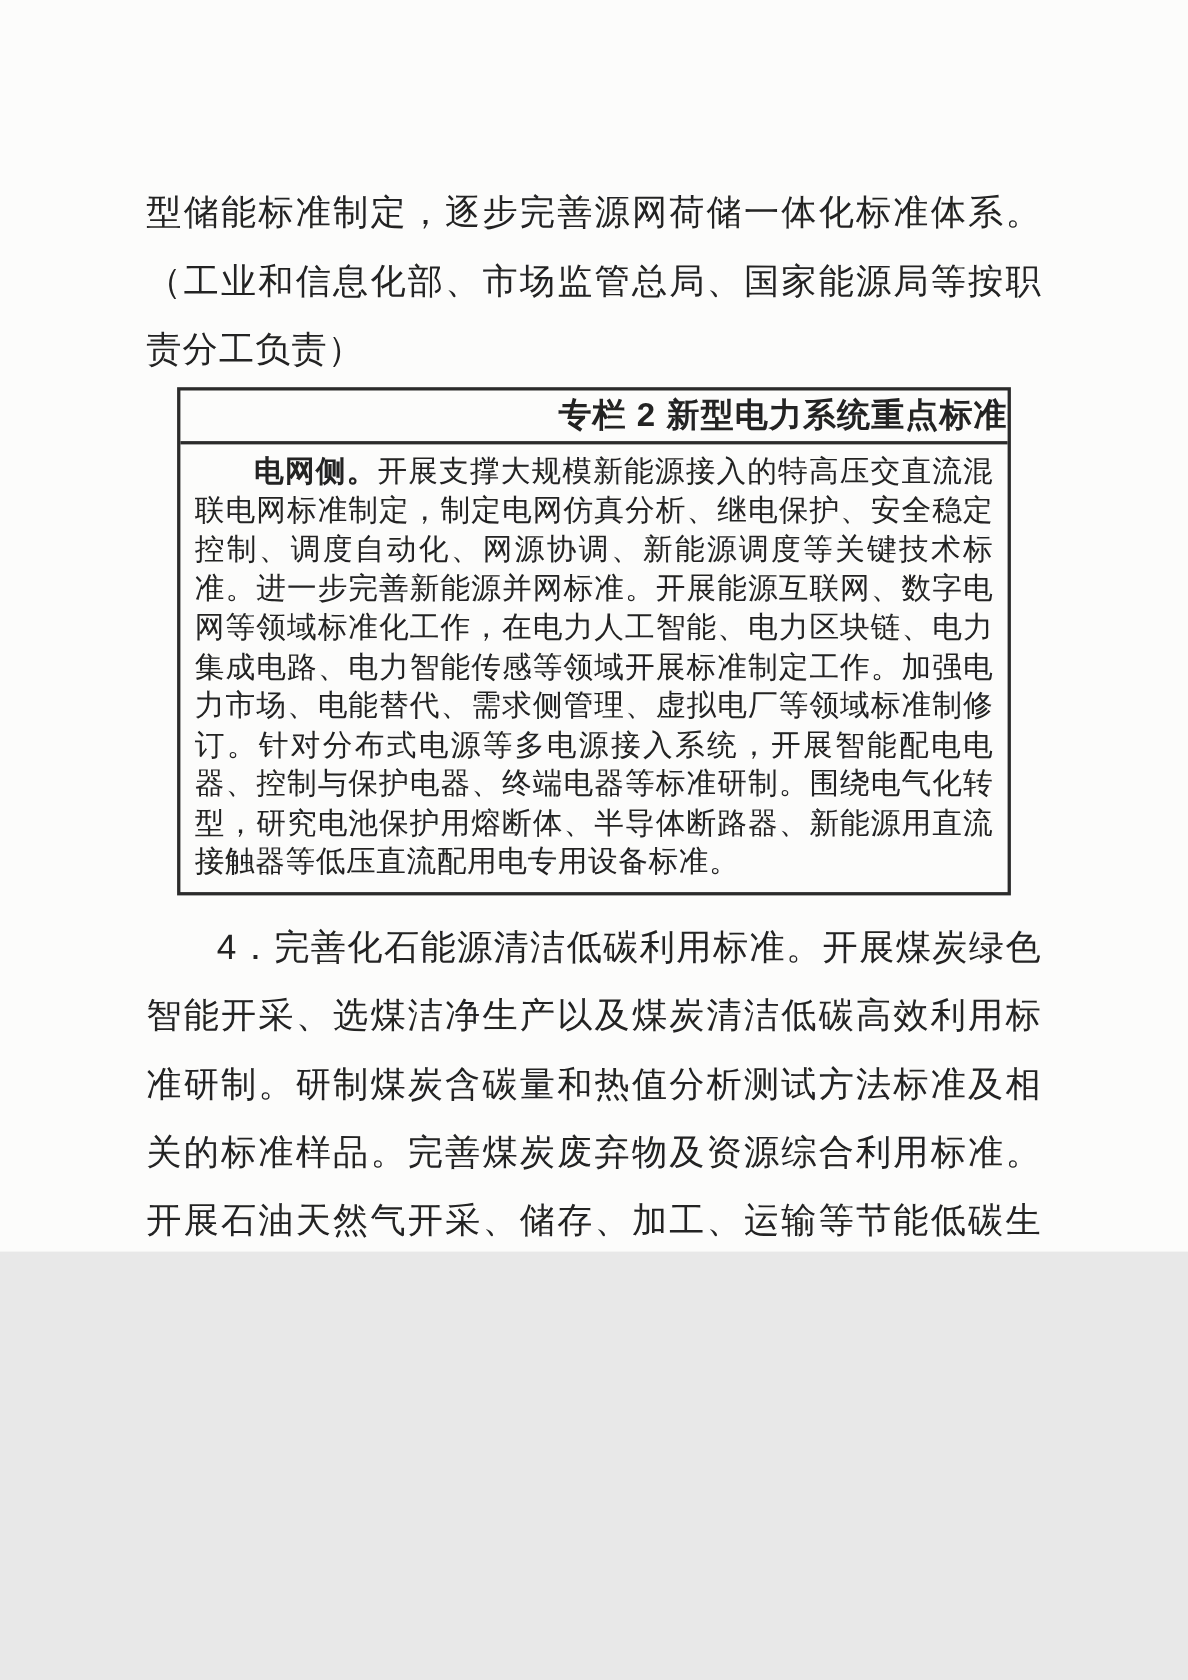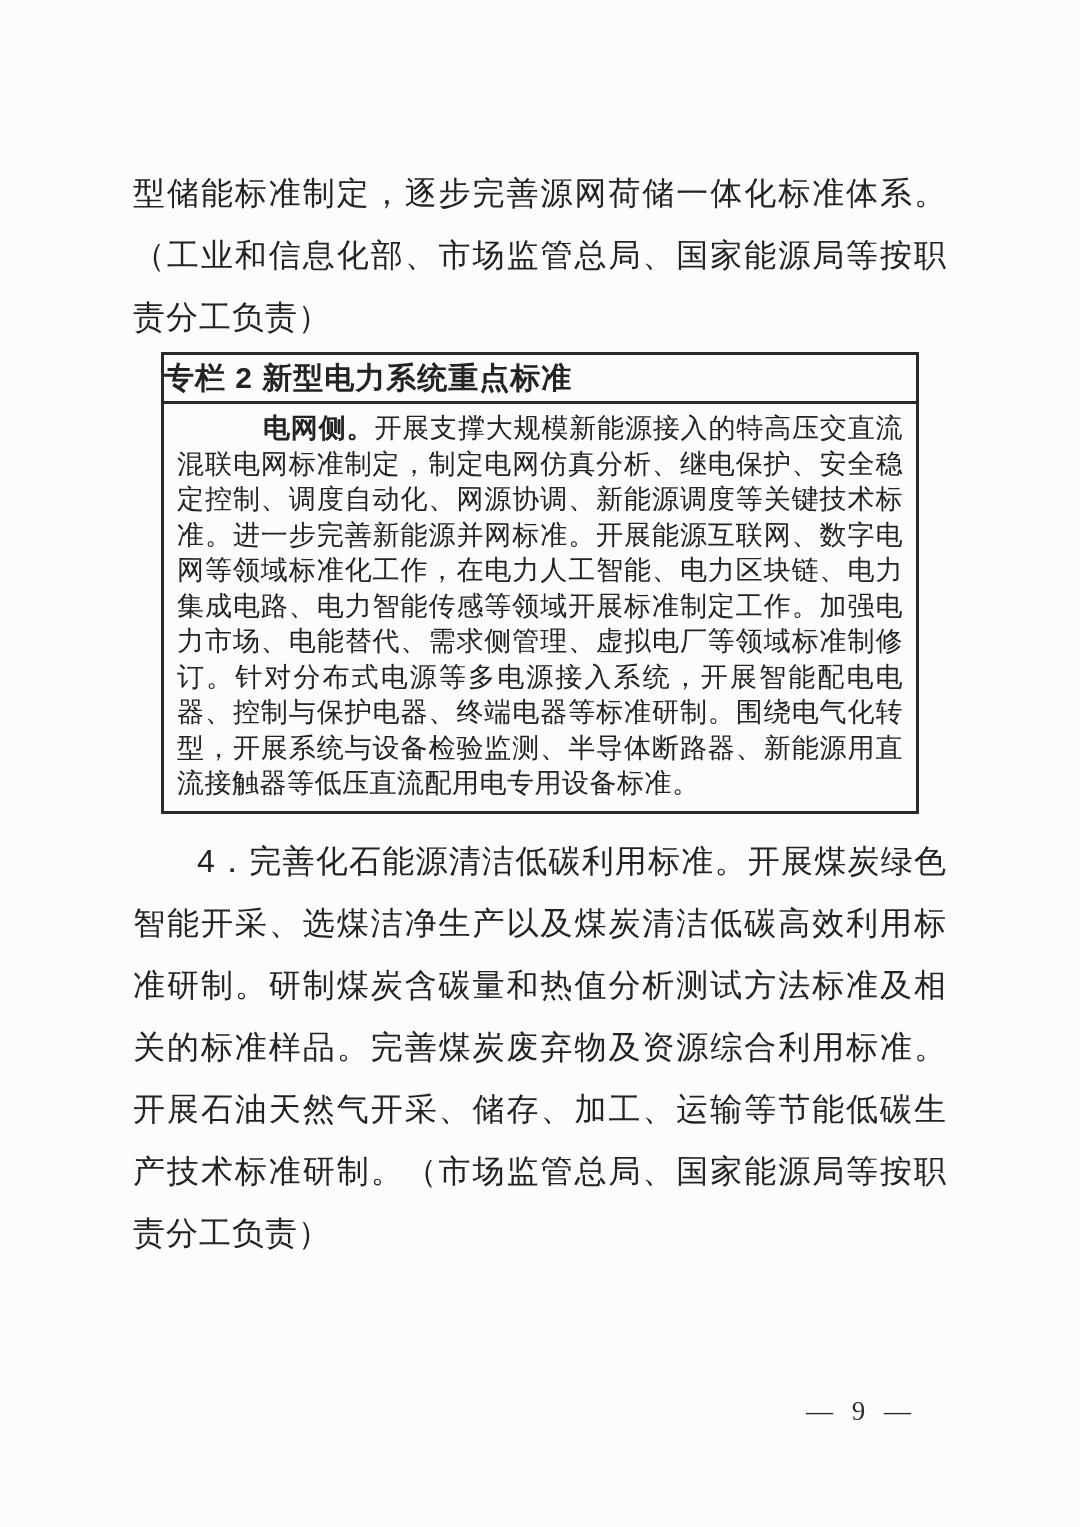--- a/index.html
+++ b/index.html
@@ -1,19 +1,19 @@
 <!DOCTYPE html>
 <html lang="zh"><head>
 <meta charset="utf-8">
 <style>
   html,body { margin:0; padding:0; background:#e8e8e8; }
   .page {
     position: relative;
     width: 1080px;
-    height: 1527px;
+    height: 1138px;
     margin: 0 auto;
     background: #fcfcfb;
     color: #232323;
     font-family: "Liberation Serif", "DejaVu Serif", serif;
     overflow: hidden;
     box-sizing: border-box;
     padding: 162px 133px 0 133px;
   }
   .body-text {
     font-size: 32px;
@@ -22,42 +22,41 @@
     text-justify: inter-ideograph;
     margin: 0;
     letter-spacing: 1px;
   }
   .intro { text-indent: 0; }
   .callout-box {
     border: 3px solid #2b2b2b;
     margin: 4px 28px 16px 28px;
   }
   .box-title {
-    text-align: left;
+    text-align: right;
     font-weight: bold;
     font-size: 30px;
     line-height: 46px;
     border-bottom: 3px solid #2b2b2b;
     font-family: "Liberation Sans", "DejaVu Sans", sans-serif;
     letter-spacing: 1px;
   }
   .box-body { padding: 7px 13px 9px 13px; }
   .box-para {
     font-size: 27px;
     line-height: 35.5px;
     text-align: justify;
     text-justify: inter-ideograph;
     text-indent: 2em;
     margin: 0;
     letter-spacing: 0.5px;
   }
   .box-para .lead {
     font-weight: bold;
     font-family: Liberation Serif, serif;
-    margin-left: 32px;
   }
   .section-para {
     margin-top: 16px;
     text-indent: 2em;
   }
   .section-para .lead {
     font-weight: normal;
     font-family: "Liberation Sans", "DejaVu Sans", sans-serif;
   }
   .page-number {
@@ -72,21 +71,21 @@
 </head>
 <body>
 
 <div class="page">
 
   <p class="body-text intro">型储能标准制定，逐步完善源网荷储一体化标准体系。（工业和信息化部、市场监管总局、国家能源局等按职责分工负责）</p>
 
   <div class="callout-box">
     <div class="box-title">专栏 2  新型电力系统重点标准</div>
     <div class="box-body">
-      <p class="box-para"><span class="lead">电网侧。</span><span>开展支撑大规模新能源接入的特高压交直流混联电网标准制定，制定电网仿真分析、继电保护、安全稳定控制、调度自动化、网源协调、新能源调度等关键技术标准。进一步完善新能源并网标准。开展能源互联网、数字电网等领域标准化工作，在电力人工智能、电力区块链、电力集成电路、电力智能传感等领域开展标准制定工作。加强电力市场、电能替代、需求侧管理、虚拟电厂等领域标准制修订。针对分布式电源等多电源接入系统，开展智能配电电器、控制与保护电器、终端电器等标准研制。围绕电气化转型，开展系统与设备检验监测、半导体断路器、新能源用直流接触器等低压直流配用电专用设备标准。</span></p>
+      <p class="box-para"><span class="lead">电网侧。</span><span>开展支撑大规模新能源接入的特高压交直流混联电网标准制定，制定电网仿真分析、继电保护、安全稳定控制、调度自动化、网源协调、新能源调度等关键技术标准。进一步完善新能源并网标准。开展能源互联网、数字电网等领域标准化工作，在电力人工智能、电力区块链、电力集成电路、电力智能传感等领域开展标准制定工作。加强电力市场、电能替代、需求侧管理、虚拟电厂等领域标准制修订。针对分布式电源等多电源接入系统，开展智能配电电器、控制与保护电器、终端电器等标准研制。围绕电气化转型，研究电池保护用熔断体、半导体断路器、新能源用直流接触器等低压直流配用电专用设备标准。</span></p>
     </div>
   </div>
 
   <p class="body-text section-para"><span class="lead">4．完善化石能源清洁低碳利用标准。</span><span>开展煤炭绿色智能开采、选煤洁净生产以及煤炭清洁低碳高效利用标准研制。研制煤炭含碳量和热值分析测试方法标准及相关的标准样品。完善煤炭废弃物及资源综合利用标准。开展石油天然气开采、储存、加工、运输等节能低碳生产技术标准研制。（市场监管总局、国家能源局等按职责分工负责）</span></p>
 
   <div class="page-number">— 9 —</div>
 
 </div>
 
 </body></html>

